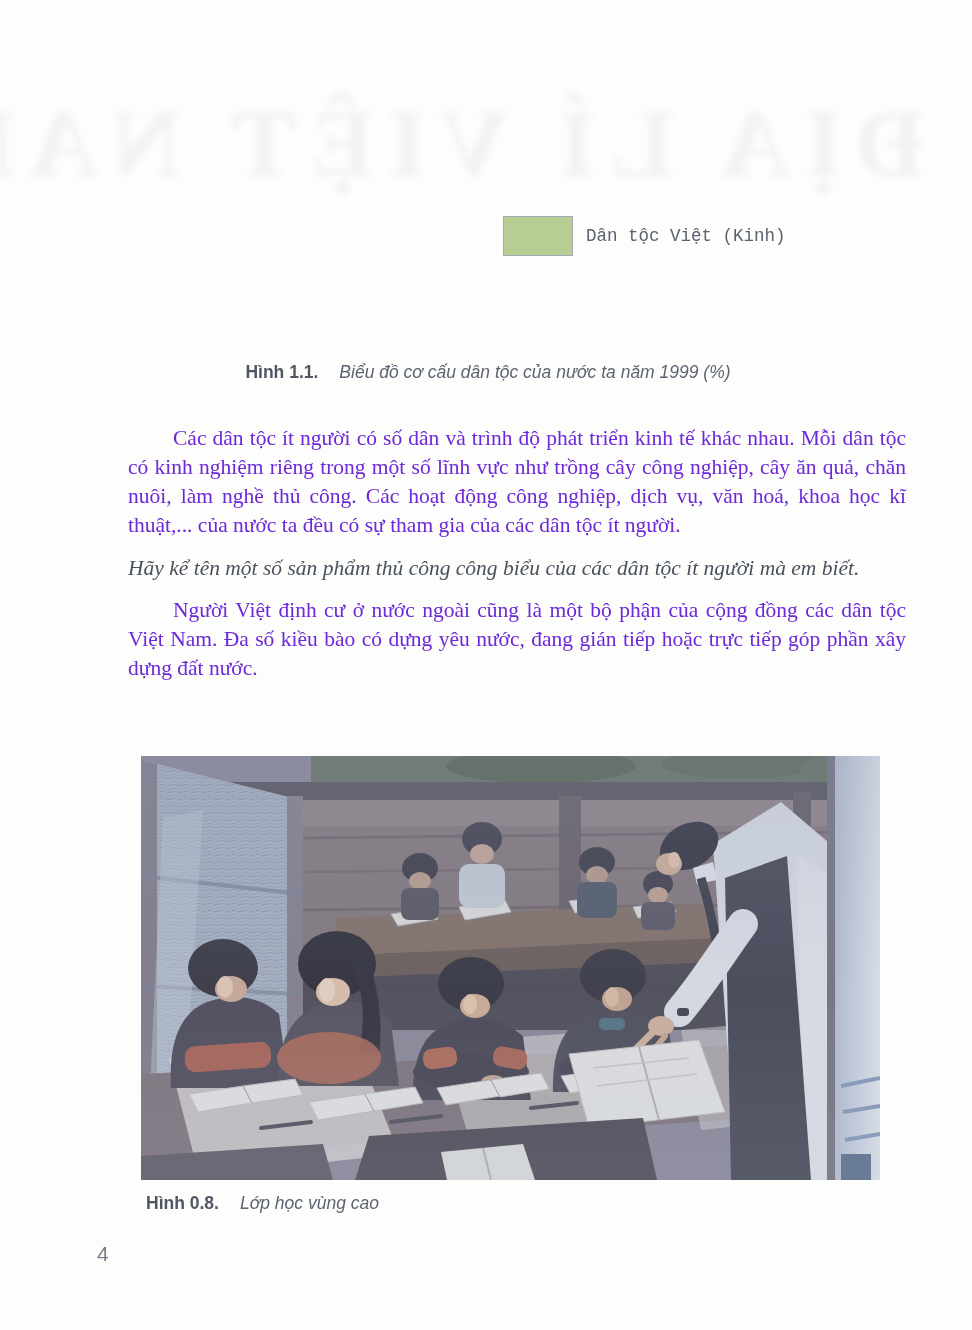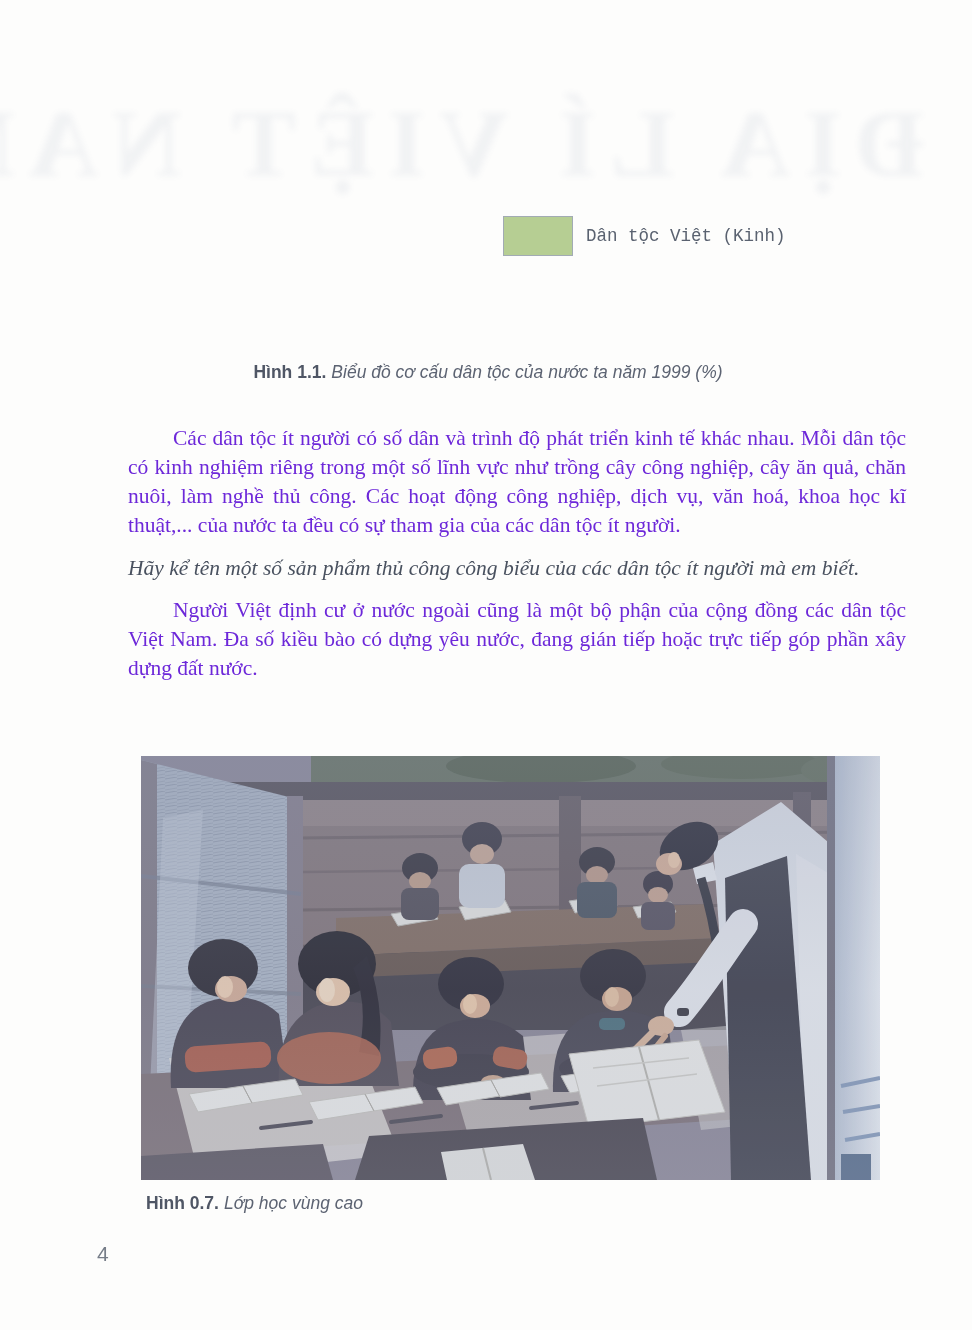--- a/index.html
+++ b/index.html
@@ -25,21 +25,21 @@
   }
   
   .pie-wrap { position: absolute; left: 206px; top: 86px; width: 252px; height: 252px; }
   .pie-wrap svg { width: 100%; height: 100%; }
   .pie-label { font-family: "Liberation Sans", "DejaVu Sans", sans-serif; font-weight: bold; font-size: 23px; fill: #4e596b; }
   .legend { position: absolute; left: 503px; top: 216px; }
   .legend-row { display: flex; align-items: center; margin-bottom: 19px; }
   .legend-swatch { width: 70px; height: 40px; border: 1px solid #a2abb4; flex: 0 0 auto; }
   .legend-label { margin-left: 13px; font-family: Liberation Mono, monospace; font-size: 17.5px; color: #5a6270; }
   .caption { font-family: "Liberation Sans", "DejaVu Sans", sans-serif; font-size: 17.5px; color: #5c6372; }
-  .caption .cap-label { font-weight: bold; color: #4f5665; margin-right: 5px; font-style: normal; }
+  .caption .cap-label { font-weight: bold; color: #4f5665; margin-right: 21px; font-style: normal; }
   .caption .cap-text  { font-style: italic; }
   .caption-1 { position: absolute; left: 128px; top: 362px; width: 720px; text-align: center; }
   .caption-2 { position: absolute; left: 146px; top: 1193px; }
   
   .textblock { position: absolute; left: 128px; top: 424px; width: 778px; }
   .textblock p { font-size: 21.5px; line-height: 29px; text-align: justify; color: #6d28d9; }
   .textblock p.indent { text-indent: 45px; }
   .textblock p.para-1 { margin-bottom: 14px; }
   .textblock p.question { font-style: italic; color: #49515f; margin-bottom: 13px; }
   
@@ -269,17 +269,17 @@
         </g>
         <rect x="700" y="398" width="30" height="26" fill="#4a5f80"></rect>
       </g>
 
       <rect width="739" height="424" fill="url(#hazeG)"></rect>
       <rect width="739" height="424" fill="#93a4c6" opacity="0.10"></rect>
     </svg>
   </div>
 
   <div class="caption caption-2">
-    <span class="cap-label">Hình 0.7.</span><span class="cap-text">Lớp học vùng cao</span>
+    <span class="cap-label">Hình 0.8.</span><span class="cap-text">Lớp học vùng cao</span>
   </div>
 
   <div class="pagenum">4</div>
 </div>
 
 </body></html>

